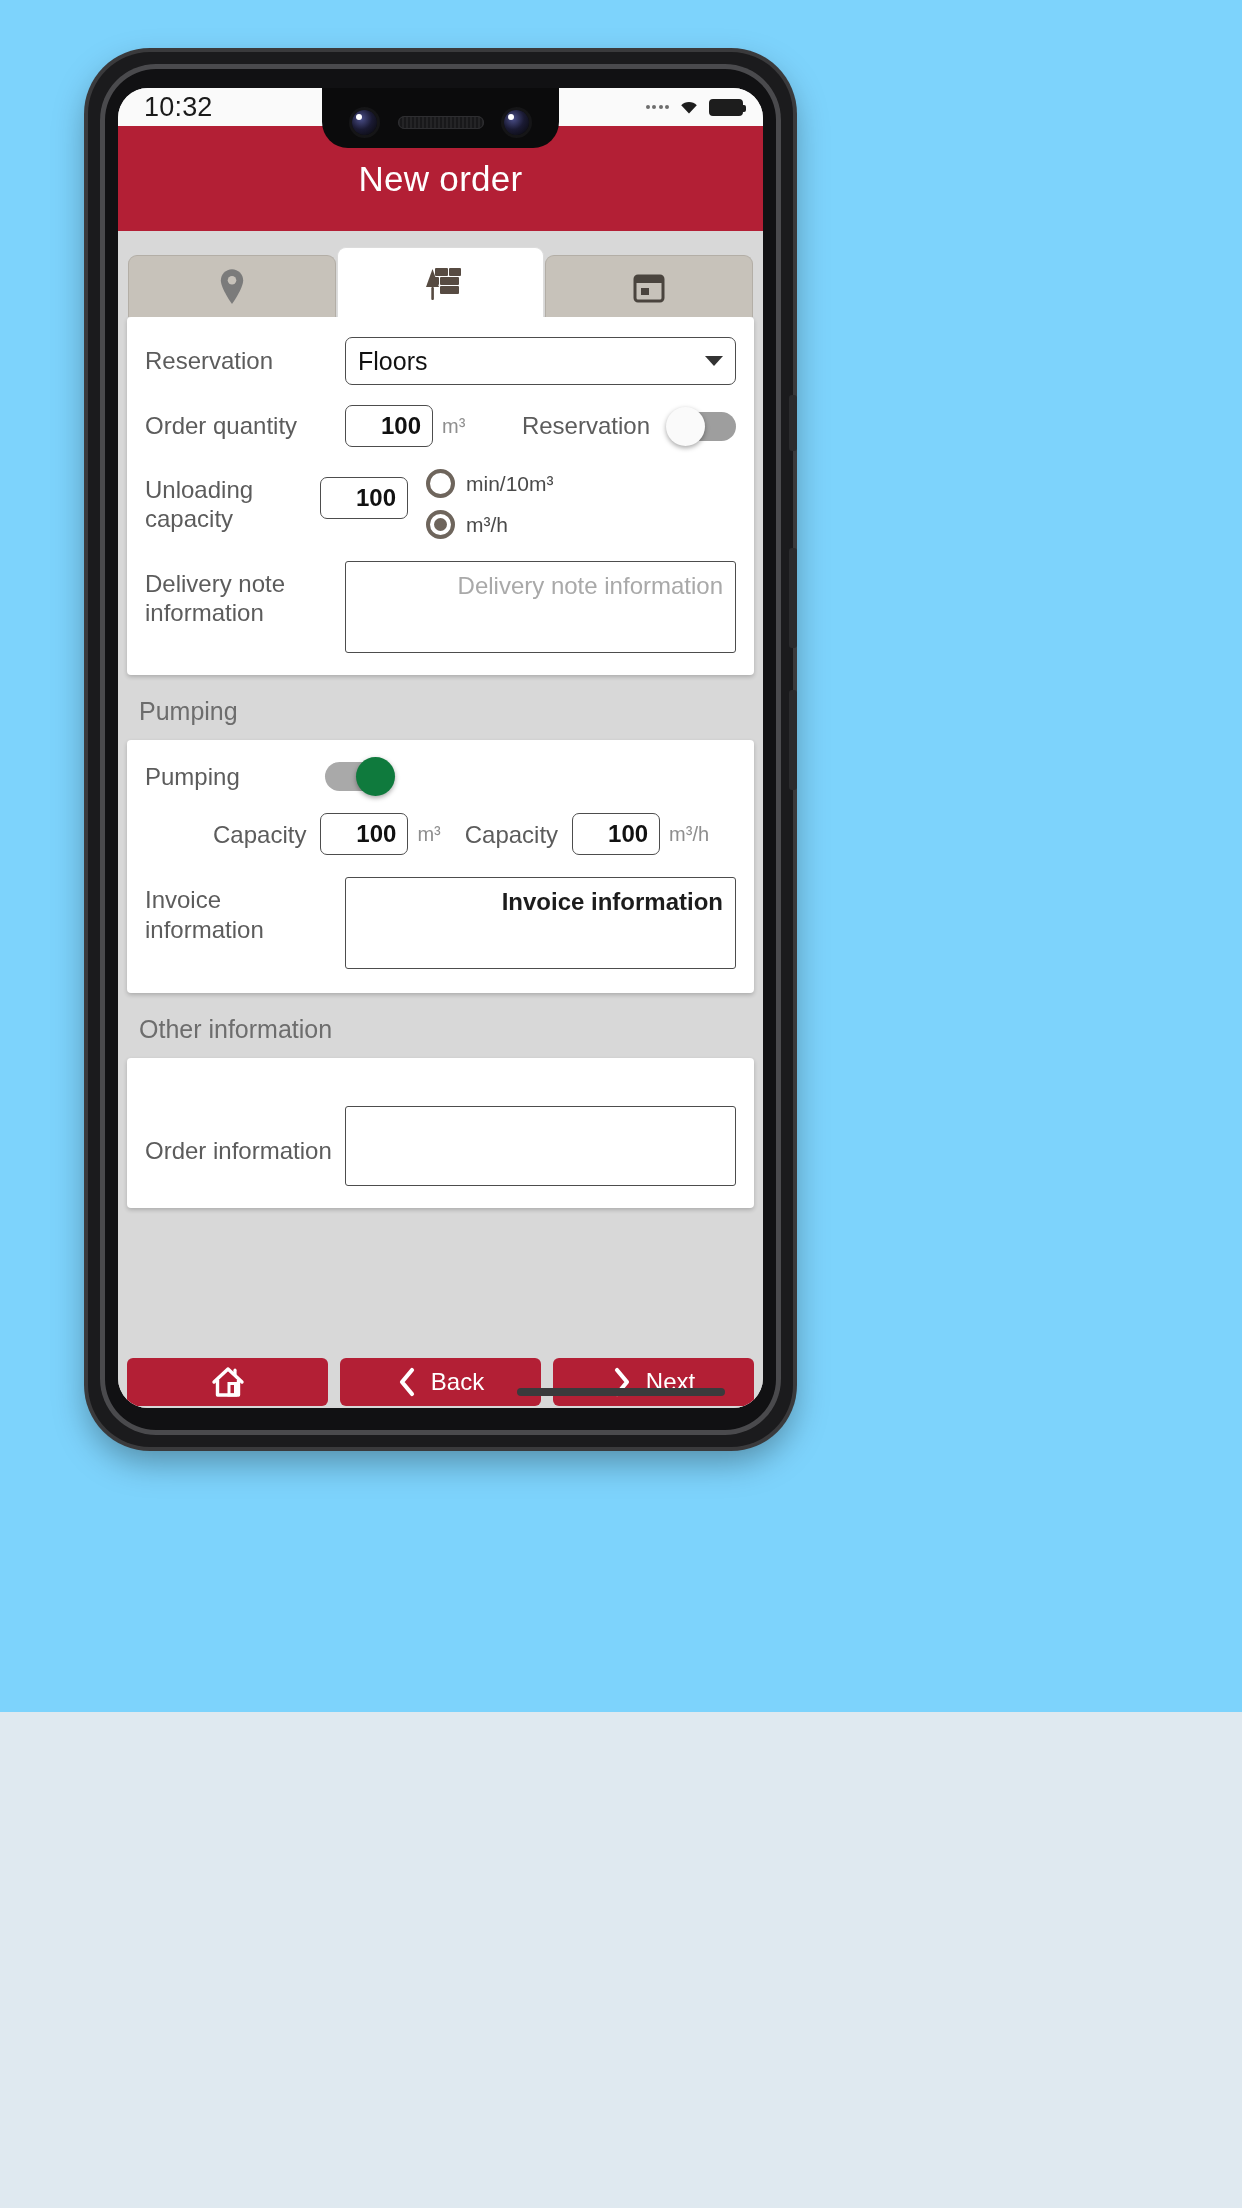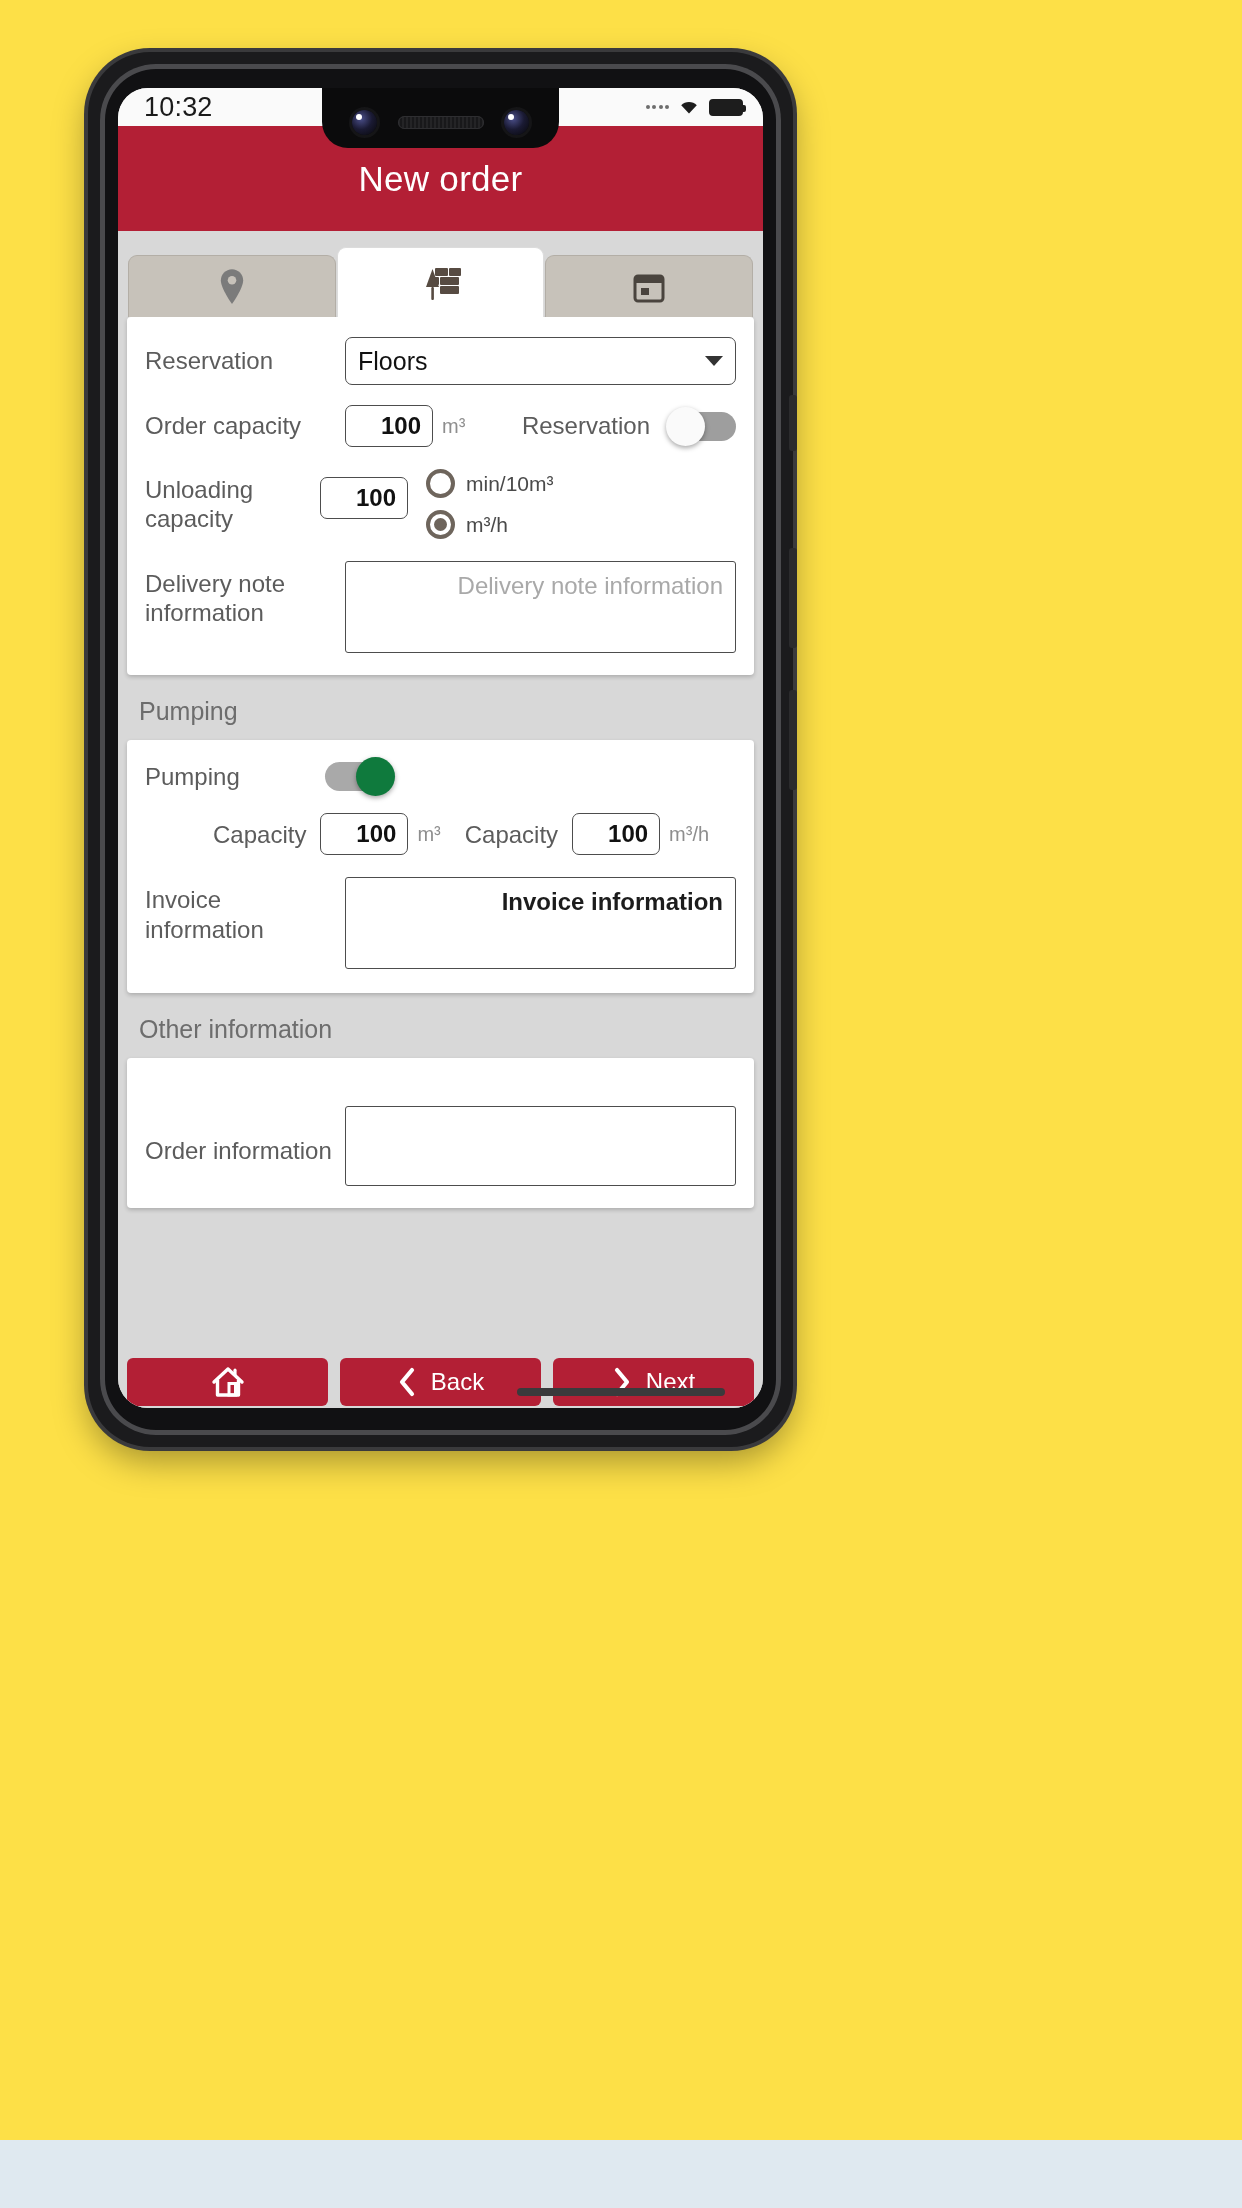--- a/index.html
+++ b/index.html
@@ -2,21 +2,21 @@
 <html><head>
 <meta charset="utf-8">
 <style>
   * { box-sizing: border-box; margin: 0; padding: 0; }
   html, body {
     width: 1242px; height: 2208px;
     background: #dfe9f0;
     font-family: "Liberation Sans", sans-serif;
     overflow: hidden;
   }
-  .page { position: relative; width: 1242px; height: 2140px; background: #fde047; }
+  .page { position: relative; width: 1242px; height: 1712px; background: #7dd3fc; }
 
   
   .phone-outer {
     position: absolute; left: 88px; top: 52px;
     width: 705px; height: 1395px;
     background: #1b1b1d;
     border-radius: 62px;
     box-shadow: 0 0 0 4px #3a3a3c, 0 14px 34px rgba(0,0,0,.35);
   }
   .phone-inner {
@@ -238,21 +238,21 @@
 
         <div class="row" style="margin-bottom: 20px;">
           <div class="label" style="width: 200px;">Reservation</div>
           <div class="field select">
             <span class="field-value normal">Floors</span>
             <span class="caret"></span>
           </div>
         </div>
 
         <div class="row" style="margin-bottom: 22px;">
-          <div class="label" style="width: 200px;">Order capacity</div>
+          <div class="label" style="width: 200px;">Order quantity</div>
           <div class="field num">
             <span class="field-value">100</span>
           </div>
           <span class="unit">m³</span>
           <div class="label" style="margin-left: auto; margin-right: 20px;">Reservation</div>
           <div class="toggle off">
             <span class="knob"></span>
           </div>
         </div>
 

